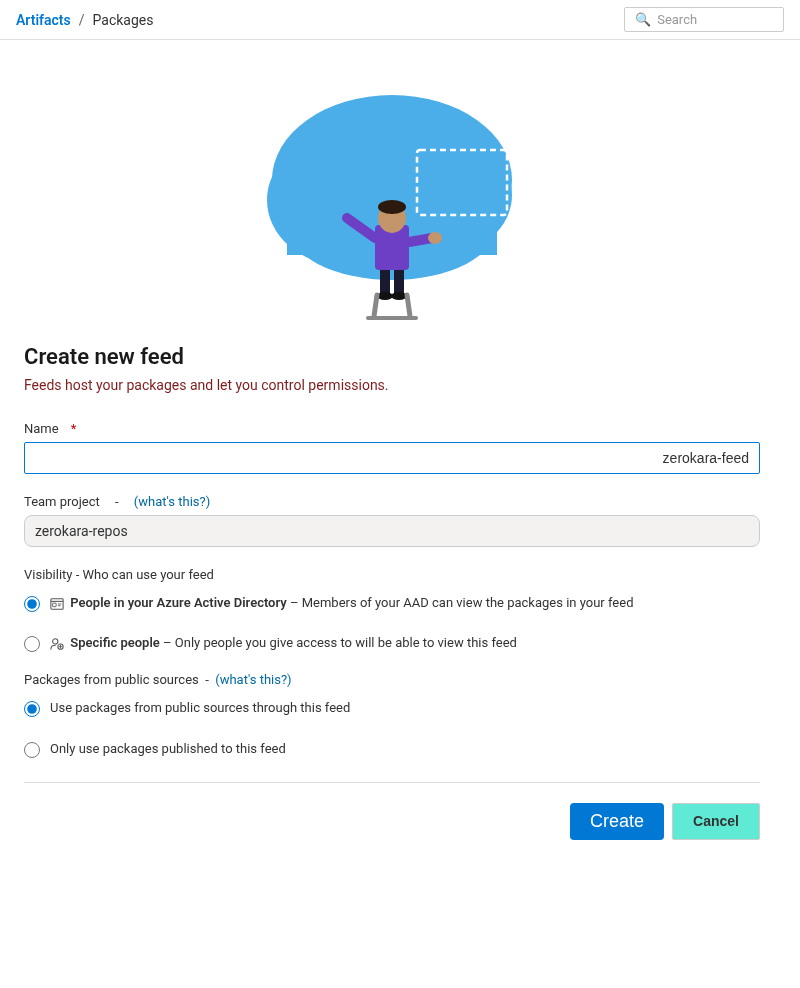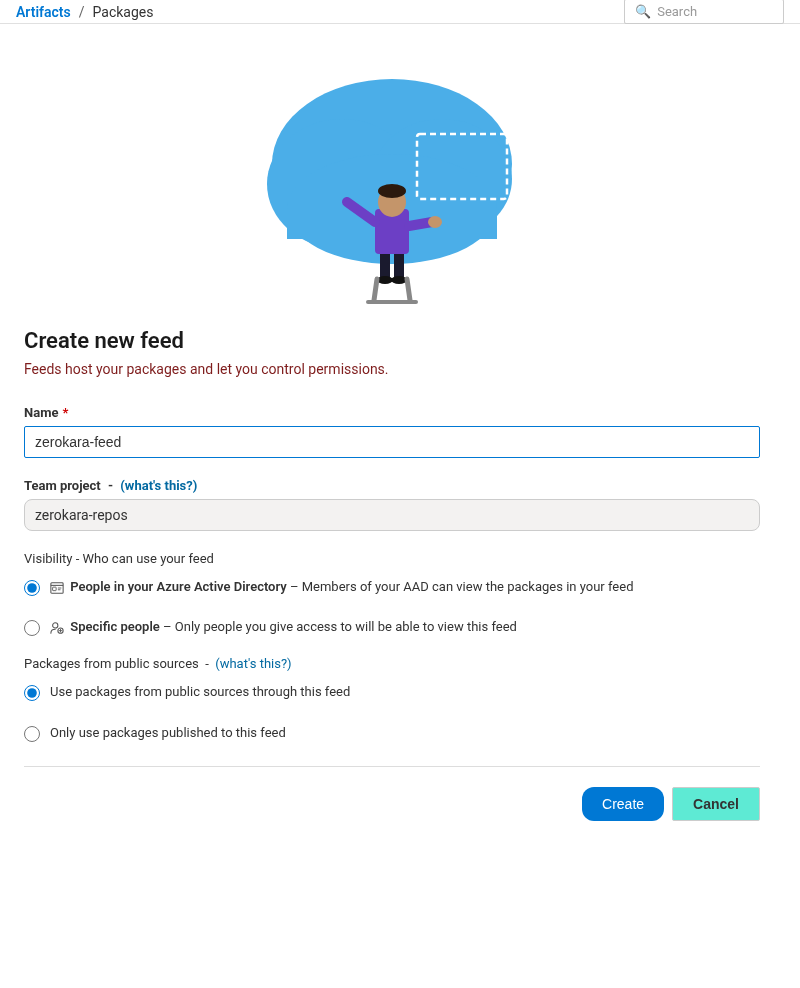--- a/index.html
+++ b/index.html
@@ -11,21 +11,21 @@
       min-height: 988px;
     }
 
     
     .header {
       display: flex;
       align-items: center;
       justify-content: space-between;
       padding: 8px 16px;
       border-bottom: 1px solid #e0e0e0;
-      height: 24px;
+      height: 40px;
     }
     .breadcrumb {
       display: flex;
       align-items: center;
       gap: 8px;
       font-size: 14px;
     }
     .breadcrumb-artifacts {
       color: #0078d4;
       font-weight: 600;
@@ -76,41 +76,41 @@
       margin-bottom: 28px;
     }
 
     
     .field-label {
       font-size: 13px;
       color: #333;
       margin-bottom: 6px;
       display: flex;
       align-items: flex-start;
-      gap: 4px;
-      font-weight: bold;
+      gap: 12px;
     }
     .required-star {
       color: #cc0000;
     }
     .whats-this {
       color: #0369a1;
       cursor: pointer;
       font-size: 13px;
     }
 
     .text-input {
       width: 100%;
       padding: 7px 10px;
       border: 1px solid #0078d4;
       border-radius: 2px;
       font-size: 14px;
       color: #333;
       outline: none;
       margin-bottom: 20px;
+      text-align: right;
     }
 
     .readonly-input {
       width: 100%;
       padding: 7px 10px;
       border: 1px solid #ccc;
       border-radius: 8px;
       font-size: 14px;
       color: #333;
       background: #f3f2f1;
@@ -171,22 +171,22 @@
     .footer-buttons {
       display: flex;
       justify-content: flex-end;
       gap: 8px;
     }
     .btn-create {
       background: #0078d4;
       color: #fff;
       border: none;
       padding: 8px 20px;
-      font-size: 14px;
-      border-radius: 12px;
+      font-size: 18px;
+      border-radius: 4px;
       cursor: pointer;
       font-weight: 500;
     }
     .btn-cancel {
       background: #5eead4;
       color: #333;
       border: 1px solid #ccc;
       padding: 8px 20px;
       font-size: 14px;
       border-radius: 2px;

